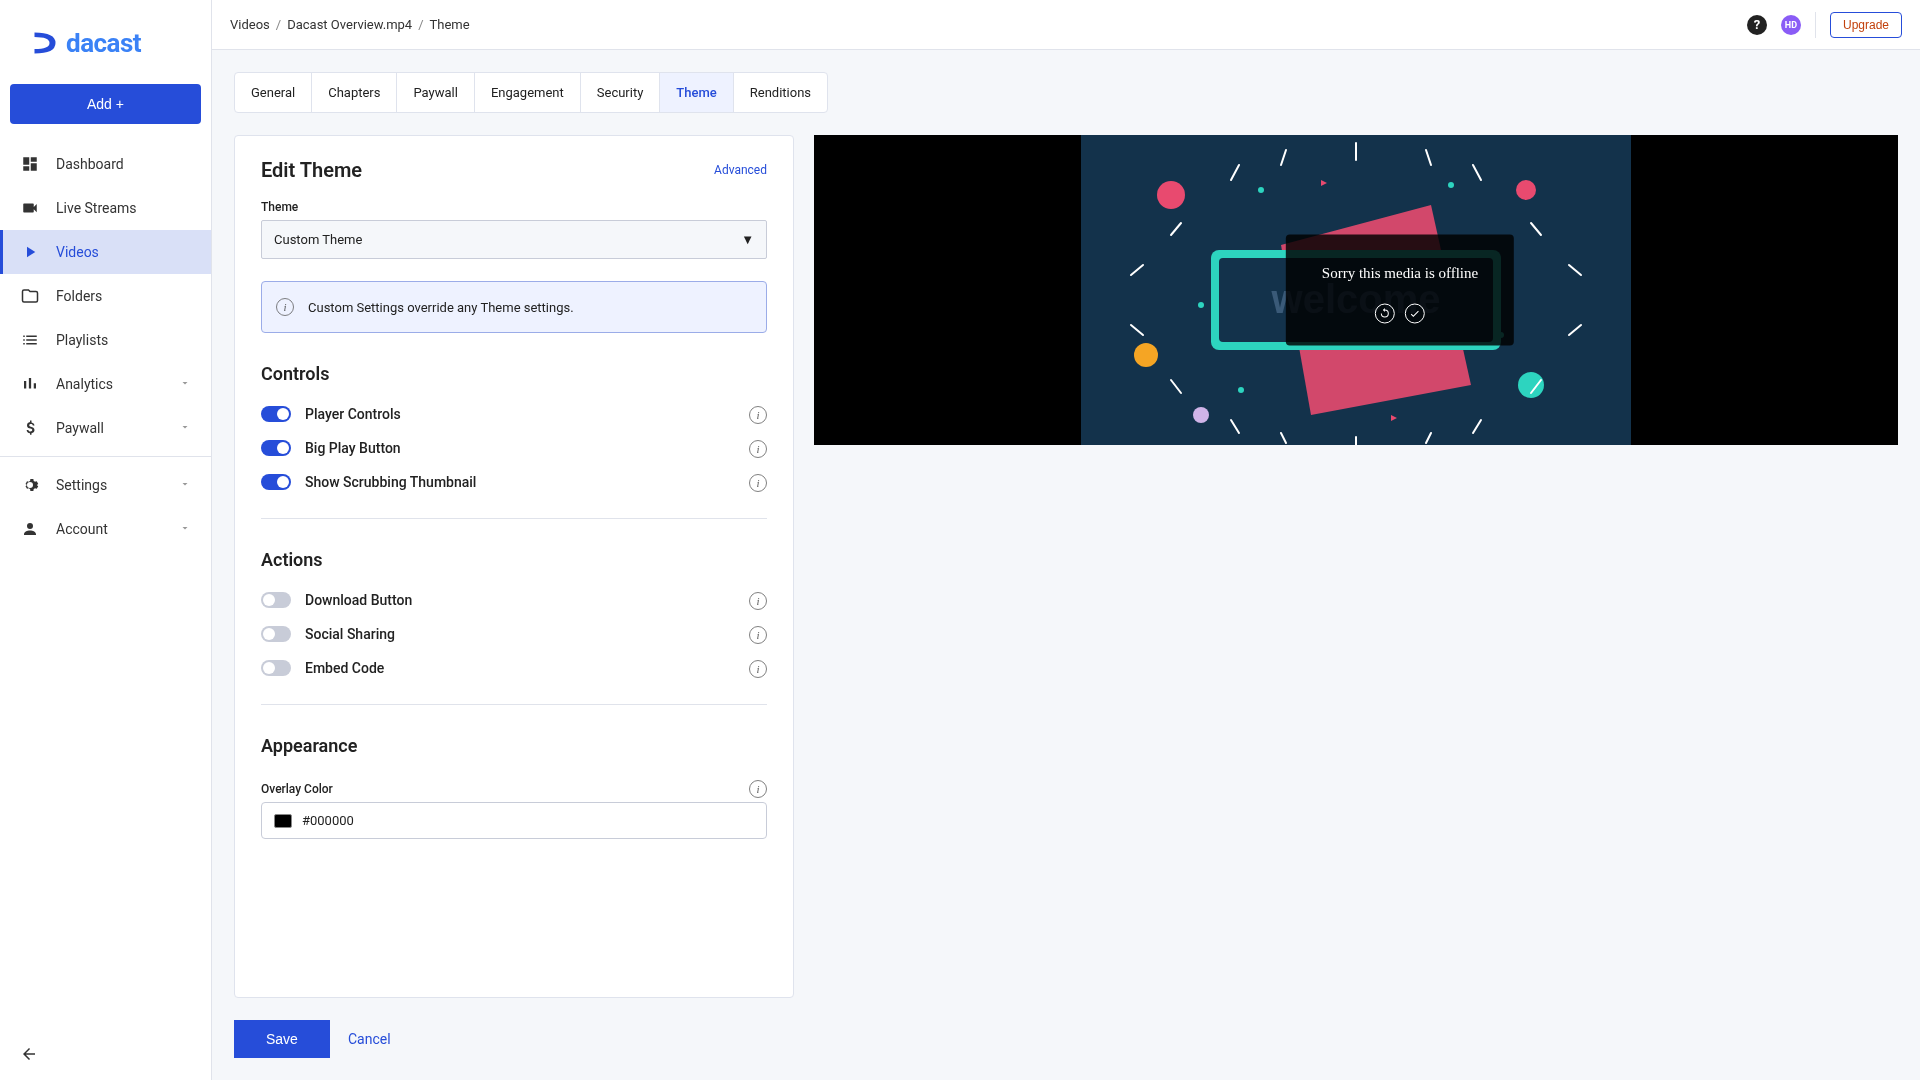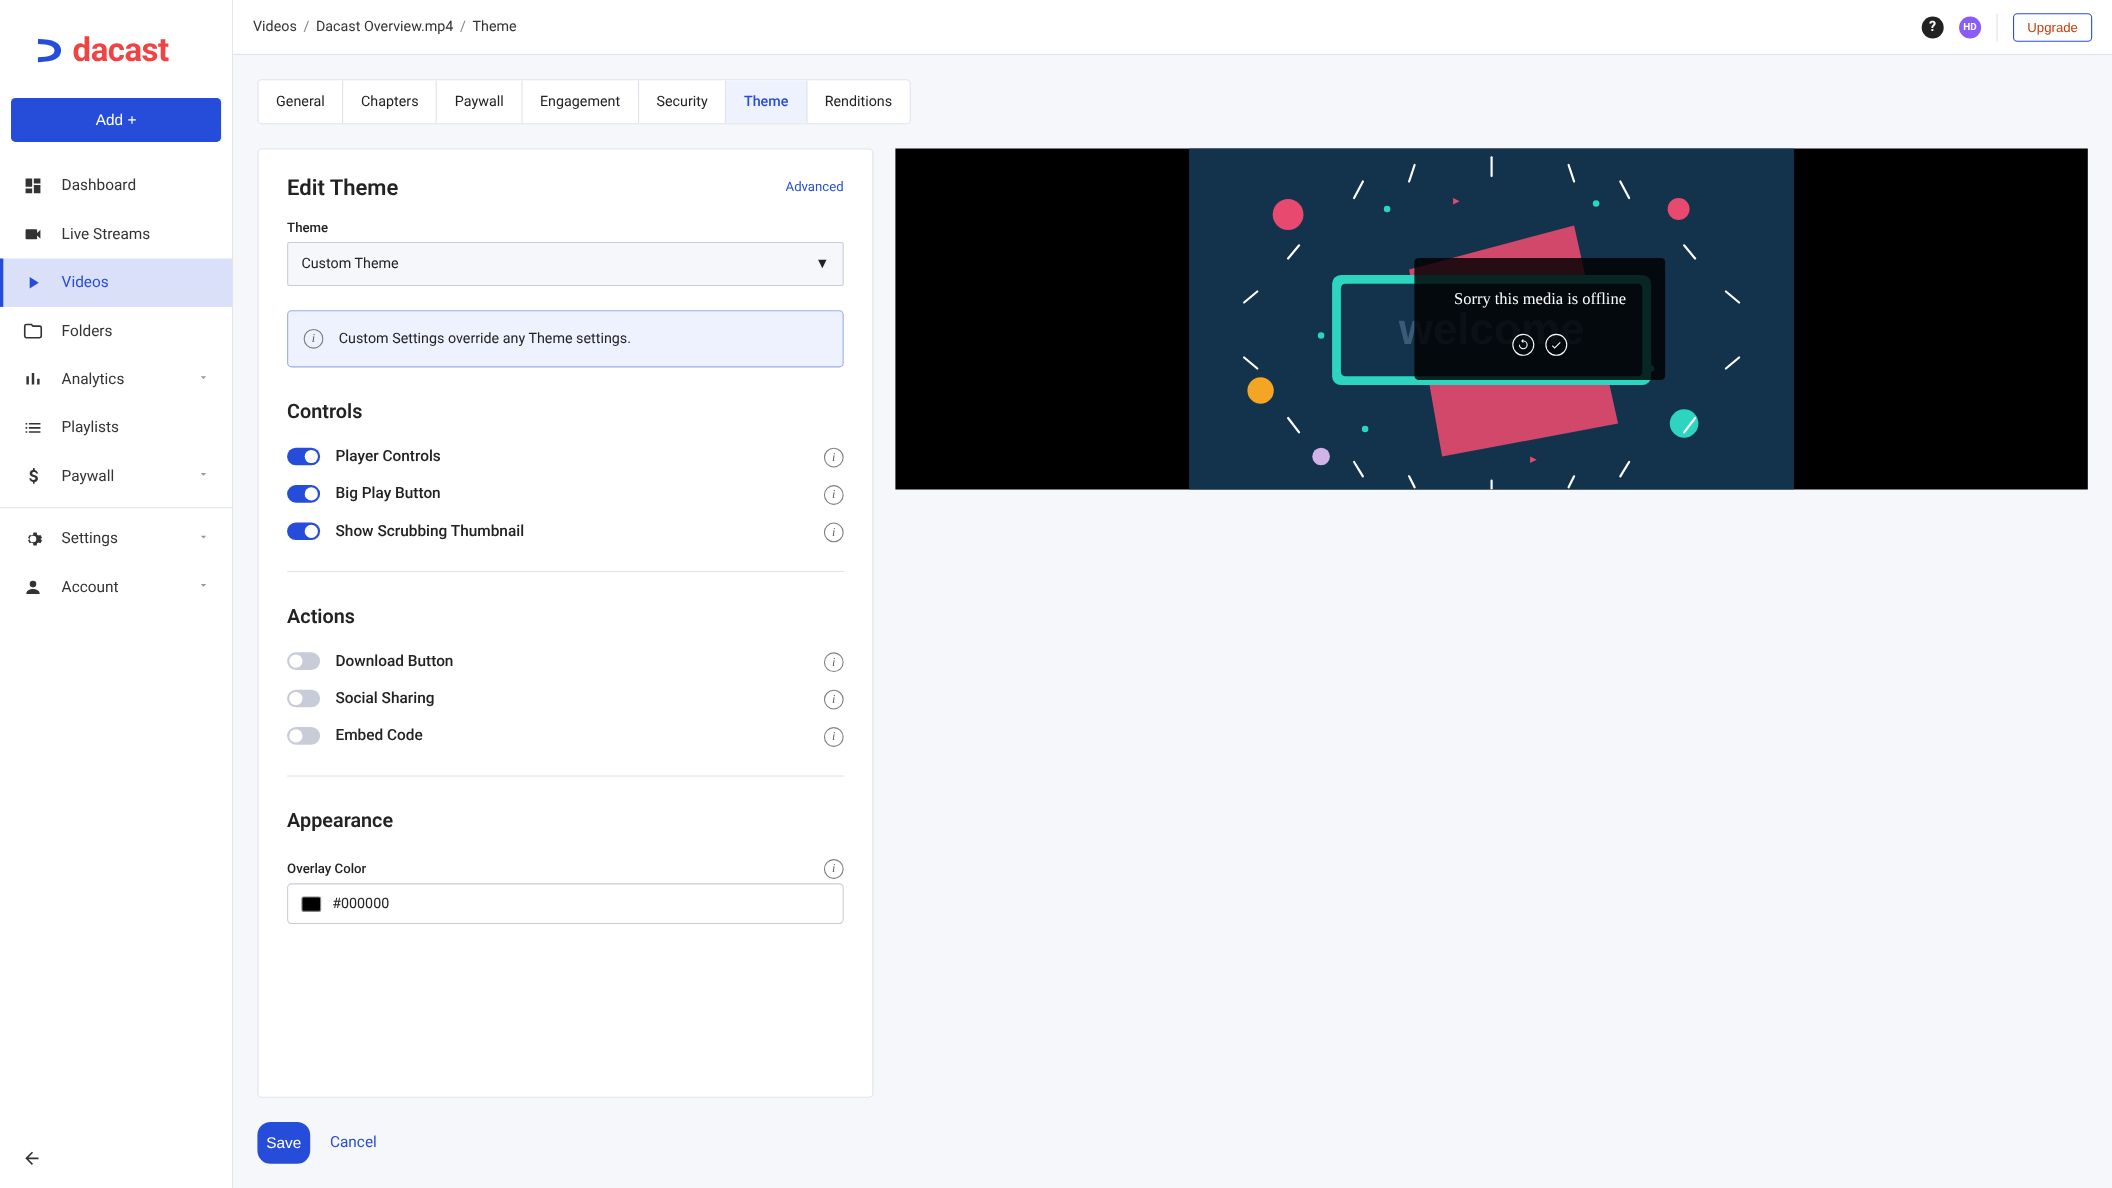--- a/index.html
+++ b/index.html
@@ -1,20 +1,20 @@
 <!DOCTYPE html>
 <html><head>
 <meta charset="utf-8">
 <style>
 * { box-sizing: border-box; margin: 0; padding: 0; }
 body { font-family: -apple-system, BlinkMacSystemFont, "Segoe UI", Roboto, Arial, sans-serif; font-size: 14px; color: #222; background: #f5f7fa; overflow: hidden; }
 .app { display: flex; width: 1920px; height: 1080px; }
 .sidebar { width: 212px; background: #fff; border-right: 1px solid #e0e3eb; display: flex; flex-direction: column; }
 .logo-wrap { padding: 28px 18px 20px 30px; }
-.logo { display: flex; align-items: center; font-size: 30px; font-weight: 700; color: #ef4444; letter-spacing: -0.5px; }
+.logo { display: flex; align-items: center; font-size: 26px; font-weight: 700; color: #3b82f6; letter-spacing: -0.5px; }
 .logo svg { width: 30px; height: 30px; margin-right: 6px; }
 .add-btn { margin: 6px 10px 18px 10px; background: #264dd9; color: #fff; border: none; border-radius: 4px; padding: 12px 0; font-size: 14px; font-weight: 500; cursor: pointer; }
 .nav { flex: 1; }
 .nav-divider { height: 1px; background: #e0e3eb; margin: 6px 0; }
 .nav-item { display: flex; align-items: center; padding: 12px 20px; cursor: pointer; color: #333; font-size: 14px; position: relative; }
 .nav-item.active { background: #d9e0f7; color: #264dd9; }
 .nav-item.active::before { content: ""; position: absolute; left: 0; top: 0; bottom: 0; width: 3px; background: #264dd9; }
 .nav-item .icon { width: 20px; height: 20px; margin-right: 16px; display: flex; align-items: center; justify-content: center; }
 .nav-item .chev { margin-left: auto; opacity: 0.5; }
 .collapse-btn { padding: 14px 20px; cursor: pointer; }
@@ -51,21 +51,21 @@
 .toggle { width: 30px; height: 16px; border-radius: 10px; position: relative; cursor: pointer; }
 .toggle.on { background: #264dd9; }
 .toggle.off { background: #c8ccd8; }
 .toggle .knob { position: absolute; width: 12px; height: 12px; background: #fff; border-radius: 50%; top: 2px; }
 .toggle.on .knob { right: 2px; }
 .toggle.off .knob { left: 2px; }
 .ctrl-lbl { font-size: 14px; font-weight: 500; }
 .info-ic { width: 18px; height: 18px; border: 1.5px solid #555; border-radius: 50%; display: flex; align-items: center; justify-content: center; font-size: 11px; font-family: Georgia, serif; font-style: italic; opacity: 0.75; cursor: pointer; }
 .hr { border: none; border-top: 1px solid #e0e3eb; margin: 18px 0 0 0; }
 .btn-row { margin-top: 22px; margin-bottom: 22px; display: flex; gap: 18px; align-items: center; }
-.save-btn { background: #264dd9; color: #fff; border: none; border-radius: 12px; padding: 11px 8px; font-size: 14px; font-weight: 500; cursor: pointer; }
+.save-btn { background: #264dd9; color: #fff; border: none; border-radius: 0; padding: 11px 32px; font-size: 14px; font-weight: 500; cursor: pointer; }
 .cancel-link { color: #264dd9; font-size: 14px; cursor: pointer; }
 .preview { flex: 1; }
 .player { background: #000; width: 100%; height: 310px; position: relative; overflow: hidden; display: flex; align-items: center; justify-content: center; }
 .player-art { position: absolute; left: 50%; top: 0; transform: translateX(-50%); width: 550px; height: 310px; background: #13324b; }
 .overlay-msg { position: absolute; left: 50%; top: 50%; transform: translate(-50%, -50%); background: rgba(0,0,0,0.82); color: #fff; padding: 30px 36px 22px 36px; border-radius: 4px; text-align: center; font-family: Georgia, serif; z-index: 10; margin-left: 44px; }
 .overlay-msg .txt { font-size: 15px; white-space: nowrap; }
 .overlay-msg .icons { margin-top: 22px; display: flex; justify-content: center; gap: 10px; }
 .ov-ic { width: 20px; height: 20px; border: 1.8px solid #fff; border-radius: 50%; display: flex; align-items: center; justify-content: center; }
 .color-box { width: 18px; height: 14px; background: #000; border: 1px solid #888; border-radius: 2px; }
 .color-select { border: 1px solid #c8ccd8; background: #fff; border-radius: 4px; padding: 10px 12px; display: flex; align-items: center; gap: 10px; font-size: 13px; cursor: pointer; margin-top: 4px; }
@@ -114,35 +114,35 @@
           <span class="icon">
             <svg width="18" height="18" viewBox="0 0 24 24">
               <path d="M10 4H4a2 2 0 00-2 2v12a2 2 0 002 2h16a2 2 0 002-2V8a2 2 0 00-2-2h-8z" fill="none" stroke="currentColor" stroke-width="2"></path>
             </svg>
           </span>
           <span>Folders</span>
         </div>
         <div class="nav-item">
           <span class="icon">
             <svg width="18" height="18" viewBox="0 0 24 24">
+              <path d="M3 6h2v2H3zM7 6h14v2H7zM3 11h2v2H3zM7 11h14v2H7zM3 16h2v2H3zM7 16h14v2H7z" fill="currentColor"></path>
+            </svg>
+          </span>
+          <span>Playlists</span>
+        </div>
+        <div class="nav-item">
+          <span class="icon">
+            <svg width="18" height="18" viewBox="0 0 24 24">
               <path d="M4 18h3V8H4zM10.5 18h3V4h-3zM17 18h3v-7h-3z" fill="currentColor"></path>
             </svg>
           </span>
           <span>Analytics</span>
           <span class="chev"><svg width="12" height="12" viewBox="0 0 24 24">
               <path d="M7 10l5 5 5-5z" fill="currentColor"></path>
             </svg></span>
-        </div>
-        <div class="nav-item">
-          <span class="icon">
-            <svg width="18" height="18" viewBox="0 0 24 24">
-              <path d="M3 6h2v2H3zM7 6h14v2H7zM3 11h2v2H3zM7 11h14v2H7zM3 16h2v2H3zM7 16h14v2H7z" fill="currentColor"></path>
-            </svg>
-          </span>
-          <span>Playlists</span>
         </div>
         <div class="nav-item">
           <span class="icon">
             <svg width="18" height="18" viewBox="0 0 24 24">
               <path d="M12 2v2.1c-2.3.4-4 2-4 4.4 0 2.6 2 3.6 4.5 4.3 2.2.6 2.5 1.2 2.5 2 0 1-.9 1.7-2.5 1.7-1.7 0-2.6-.8-2.7-2H7.5c.1 2.4 1.9 4 4.5 4.4V21h2v-2.1c2.3-.4 4-1.9 4-4.3 0-2.8-2.3-3.7-4.7-4.3-2-.5-2.3-1.1-2.3-1.9 0-.9.8-1.6 2.3-1.6 1.6 0 2.3.8 2.4 1.9h2.3c-.1-2.2-1.7-3.8-4-4.2V2z" fill="currentColor"></path>
             </svg>
           </span>
           <span>Paywall</span>
           <span class="chev"><svg width="12" height="12" viewBox="0 0 24 24">
               <path d="M7 10l5 5 5-5z" fill="currentColor"></path>

